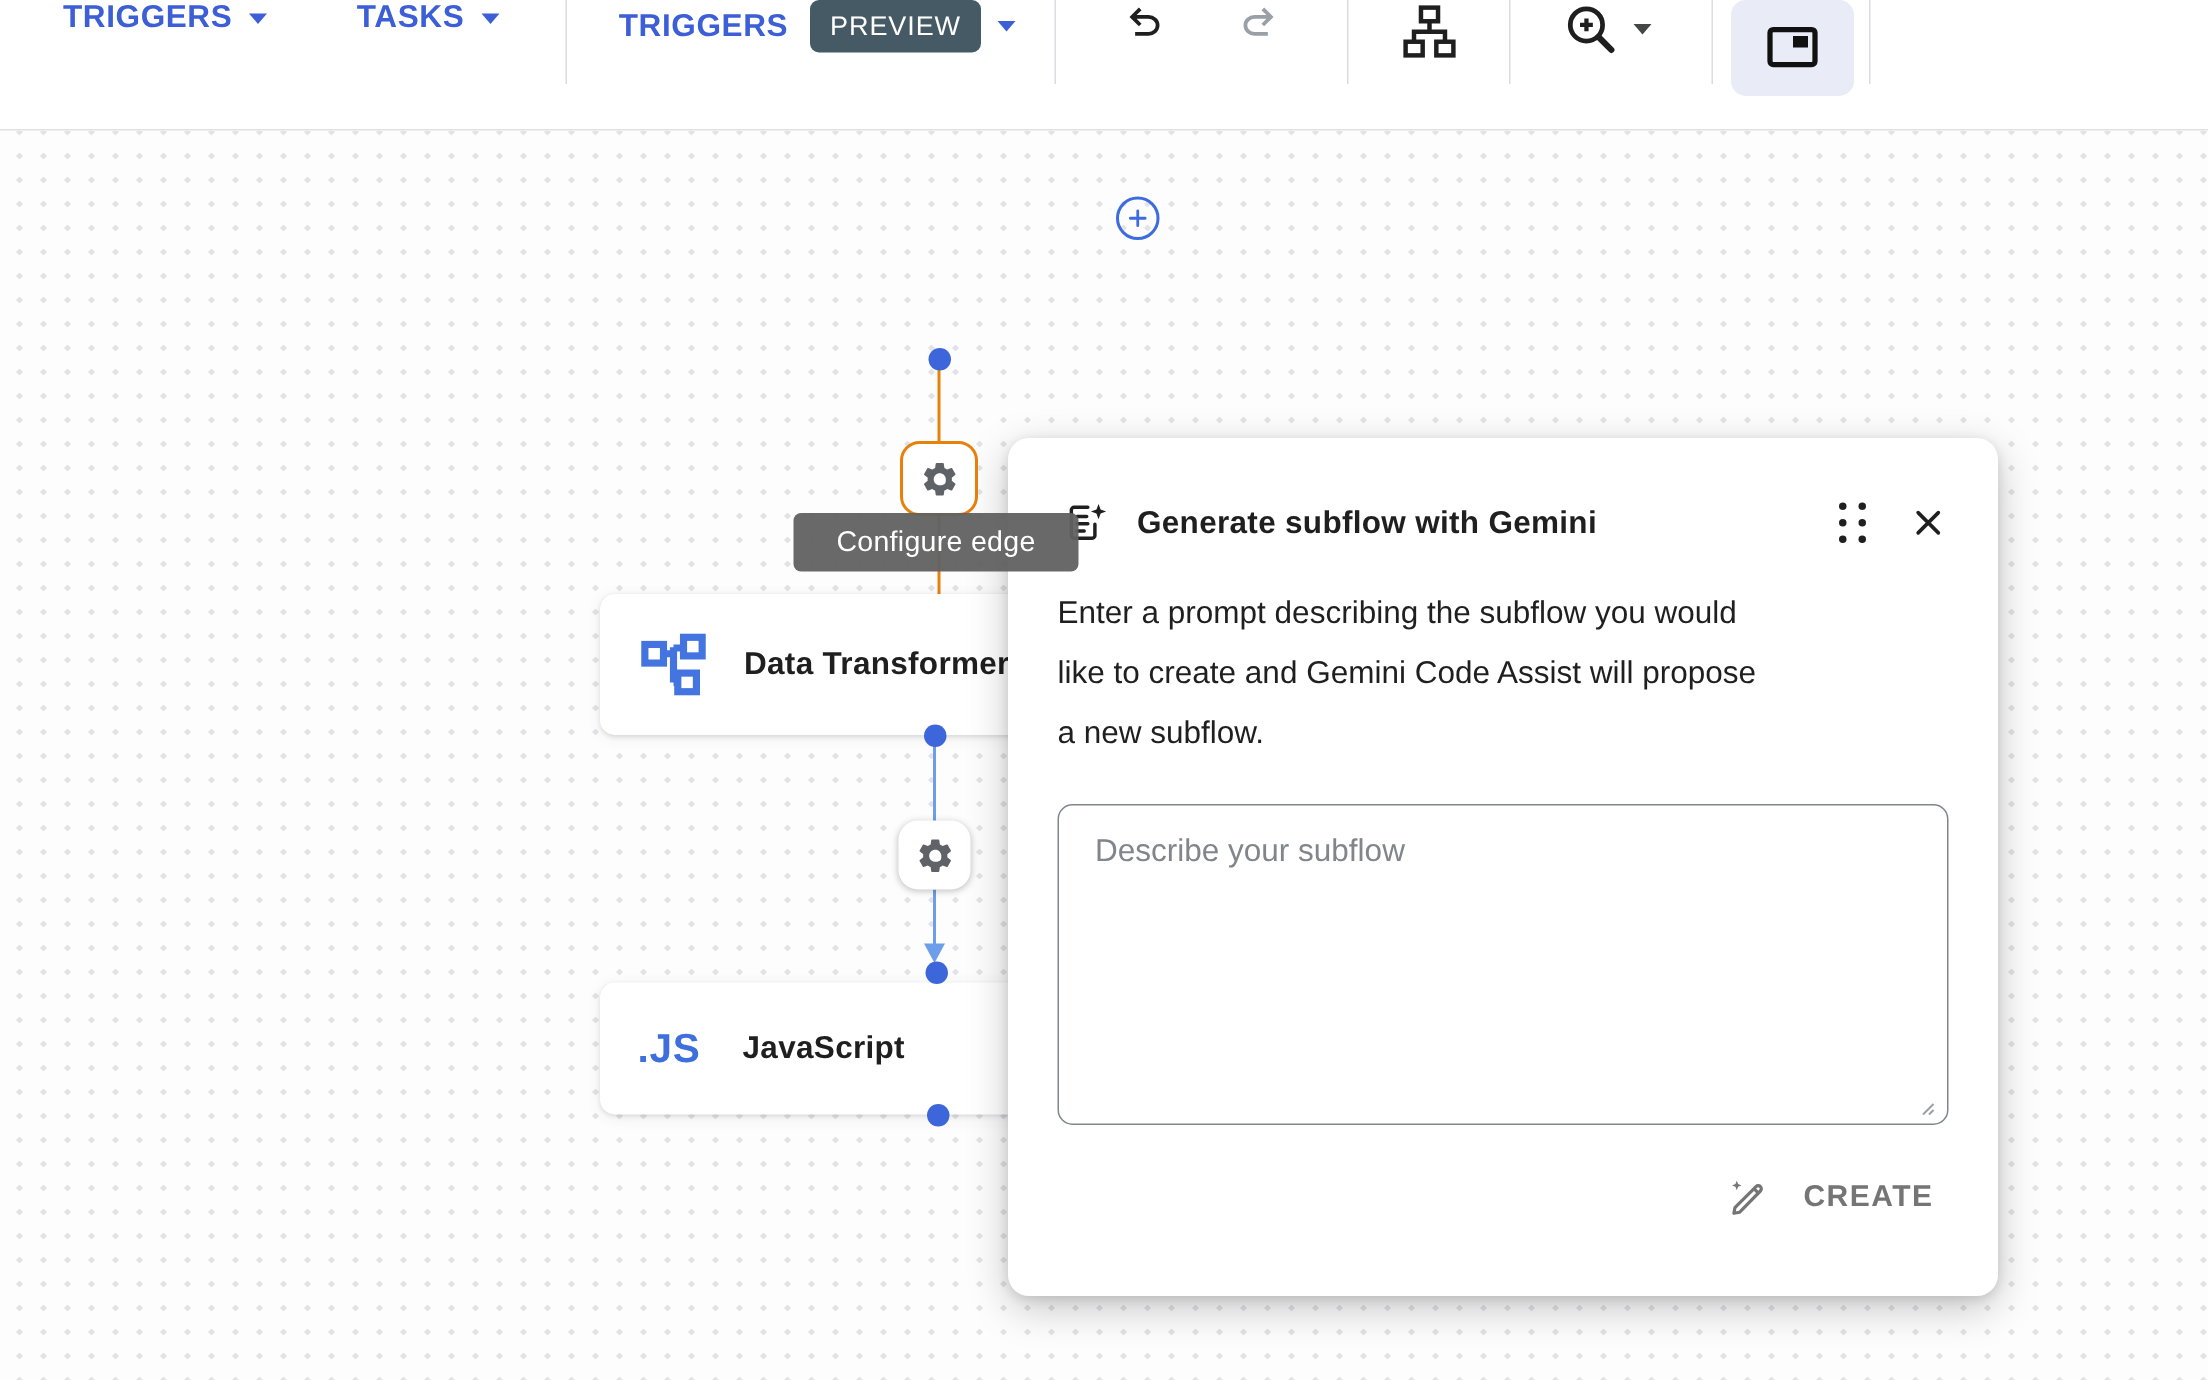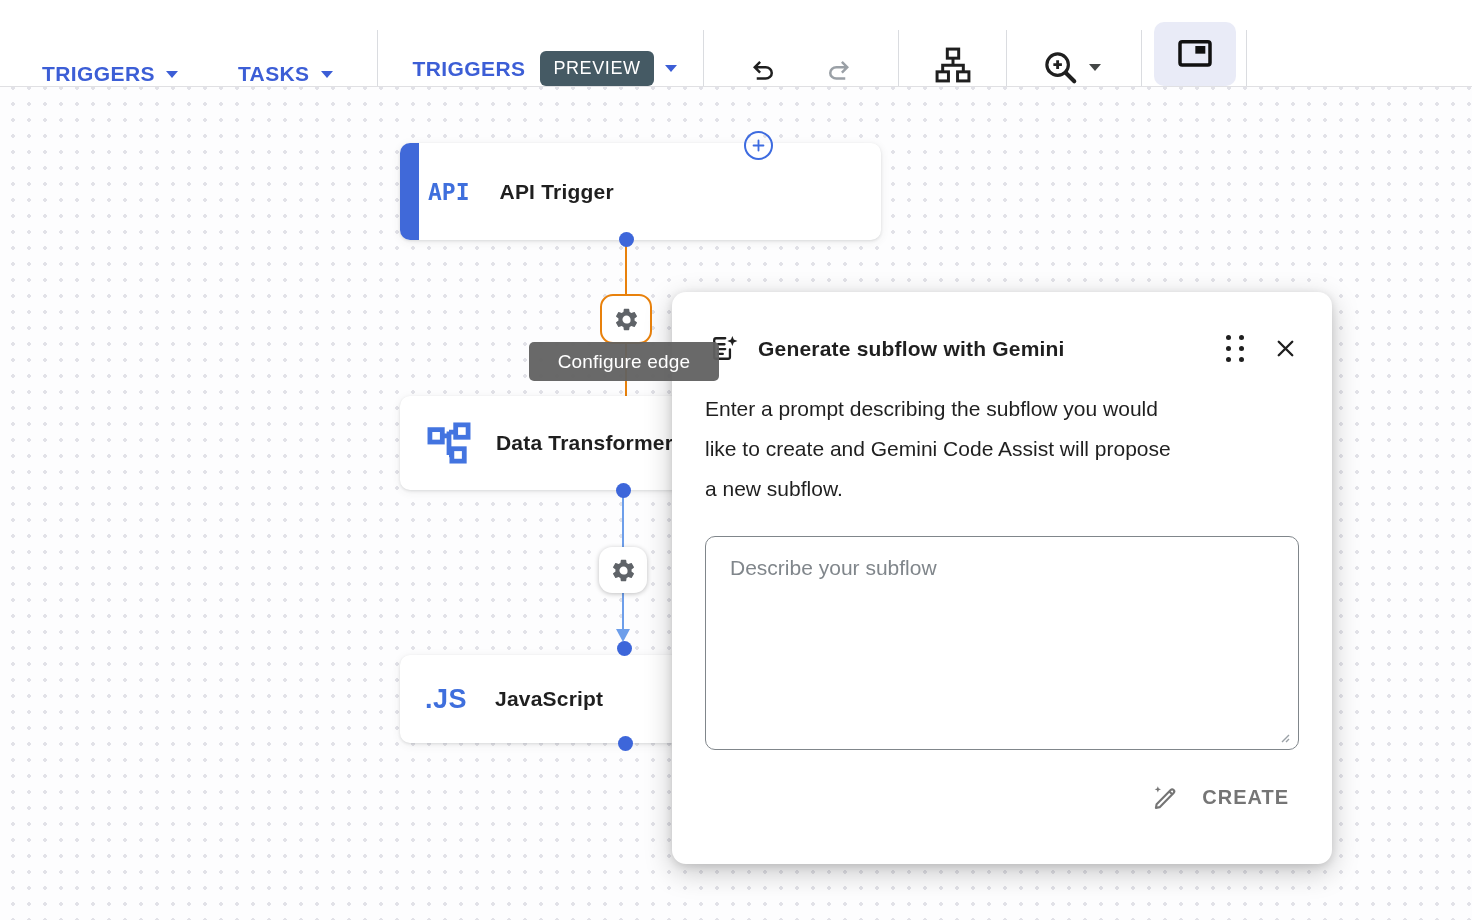--- a/index.html
+++ b/index.html
@@ -1,21 +1,21 @@
 <!DOCTYPE html>
 <html><head>
 <meta charset="utf-8">
 <style>
   html,body{margin:0;padding:0;background:#fff;}
   .app{position:relative;width:1472px;height:920px;overflow:hidden;
        font-family:"Liberation Sans",sans-serif;color:#1f1f1f;}
 
   
   .toolbar{position:absolute;top:0;left:0;right:0;height:86px;background:#fff;
-           border-bottom:1px solid #e0e0e3;display:flex;align-items:flex-end;z-index:40;}
+           border-bottom:1px solid #e0e0e3;display:flex;align-items:flex-start;z-index:40;}
   .menu-btn{display:flex;align-items:center;gap:11px;background:none;border:none;cursor:pointer;
             color:#3c5ed6;font-family:inherit;font-size:21px;font-weight:bold;letter-spacing:.4px;padding:0;}
   .caret{width:0;height:0;border-left:6px solid transparent;border-right:6px solid transparent;
          border-top:7.5px solid currentColor;display:inline-block;}
   .caret.dark{color:#444746;}
   .badge{background:#455a64;color:#fff;font-size:18px;font-weight:normal;letter-spacing:.6px;
          padding:7px 13px;border-radius:6px;margin-left:4px;}
   .sep{width:1px;height:56px;background:#dadce0;flex:0 0 1px;}
   .icon-btn{background:none;border:none;cursor:pointer;padding:0;display:flex;align-items:center;gap:10px;}
   .icon-btn.active{background:#e9ebf7;border-radius:10px;width:82px;height:64px;justify-content:center;}
@@ -134,25 +134,20 @@
       <svg width="40" height="40" viewBox="0 0 24 24">
         <rect x="3" y="4.6" width="18" height="14" rx="1.3" fill="none" stroke="#111" stroke-width="2.1"></rect>
         <rect x="12.2" y="7.2" width="6" height="4.6" fill="#111"></rect>
       </svg>
     </button>
     <div class="sep ml10"></div>
   </div>
 
   <div class="canvas-bg"></div>
 
-  <div class="node node-api">
-    <span class="accent-bar"></span>
-    <span class="api-logo">API</span>
-    <span class="node-title">API Trigger</span>
-  </div>
   <button class="plus-btn" style="left:744px;top:131px;">
     <svg width="17" height="17" viewBox="0 0 24 24" fill="none" stroke="#3d6be0" stroke-width="2.6" stroke-linecap="round">
       <path d="M12 5v14M5 12h14"></path>
     </svg>
   </button>
   <span class="dot" style="left:619px;top:232px;"></span>
 
   <div class="edge orange" style="left:625px;top:246px;height:49px;"></div>
   <div class="gear-box selected" style="left:600px;top:294px;">
     <svg width="27" height="27" viewBox="0 0 24 24">

